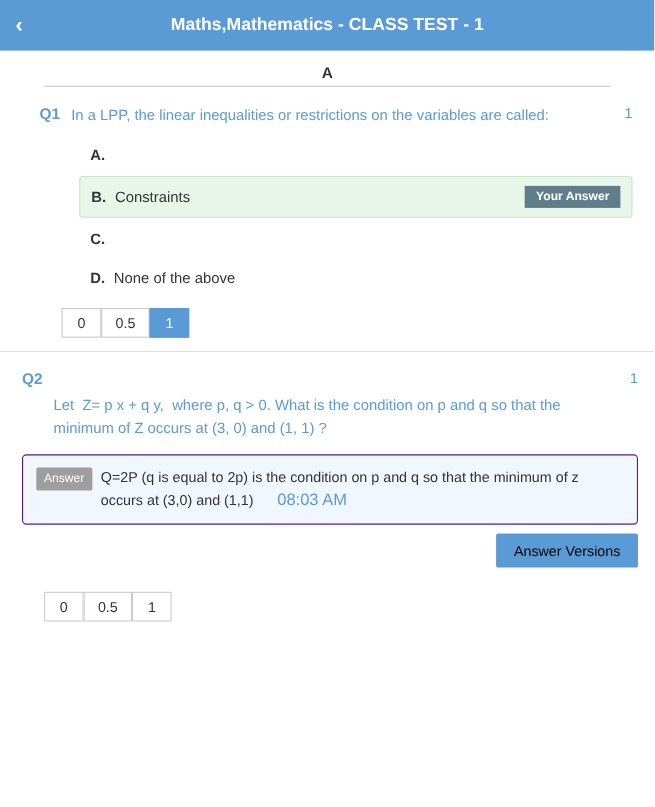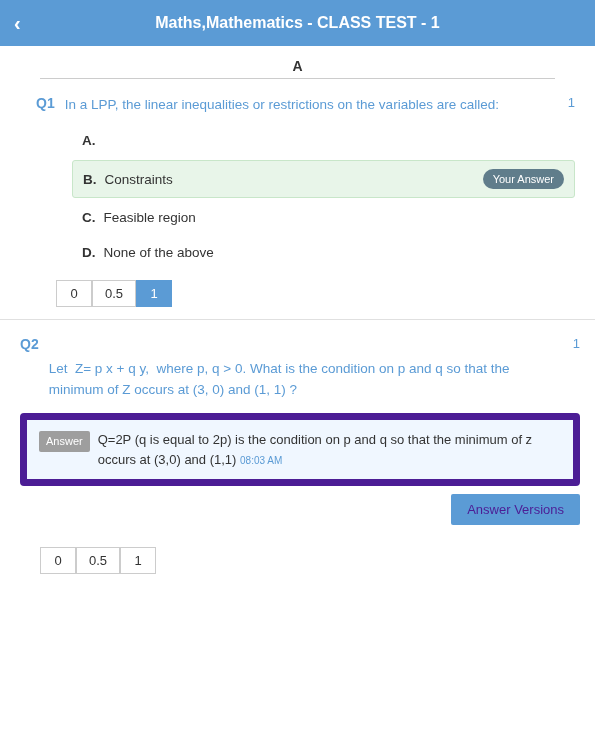--- a/index.html
+++ b/index.html
@@ -113,22 +113,23 @@
     }
     .option-text {
       color: #333;
       flex: 1;
     }
     .your-answer-badge {
       background: #607d8b;
       color: white;
       font-size: 11px;
       padding: 4px 10px;
-      border-radius: 10px;
-      white-space: nowrap;
+      border-radius: 0;
+      white-space: nowrap;
+      font-weight: bold;
     }
 
     
     .score-row {
       display: flex;
       align-items: center;
       margin-top: 12px;
       margin-left: 20px;
     }
     .score-btn {
@@ -153,21 +154,21 @@
     }
     .q2-question-text {
       color: #5b9bd5;
       font-size: 13.5px;
       line-height: 1.6;
     }
 
     
     .answer-area {
       background: #f0f7ff;
-      border: 7px solid #4c1d95;
+      border: 1px solid #4c1d95;
       border-radius: 4px;
       margin: 12px 0 8px 0;
       padding: 10px 12px;
       font-size: 13px;
       color: #333;
       line-height: 1.5;
       display: flex;
       align-items: flex-end;
       flex-wrap: wrap;
     }
@@ -182,30 +183,30 @@
       align-self: flex-start;
       margin-top: 1px;
     }
     .answer-text {
       flex: 1;
       font-size: 13px;
       color: #333;
     }
     .answer-time {
       color: #5b9bd5;
-      font-size: 10px;
-      margin-left: 0;
+      font-size: 15px;
+      margin-left: 18px;
       white-space: nowrap;
     }
 
     .answer-versions-btn {
       display: block;
       margin-left: auto;
       background: #5b9bd5;
-      color: #4c1d95;
+      color: #000000;
       border: none;
       padding: 8px 16px;
       font-size: 13px;
       cursor: pointer;
       border-radius: 2px;
       margin-bottom: 10px;
     }
   </style>
 </head>
 <body>
@@ -234,21 +235,20 @@
     </div>
 
     <div class="option-item correct">
       <span class="option-label">B.</span>
       <span class="option-text">Constraints</span>
       <span class="your-answer-badge">Your Answer</span>
     </div>
 
     <div class="option-item">
       <span class="option-label">C.</span>
-      <span class="option-text">Feasible region</span>
     </div>
 
     <div class="option-item">
       <span class="option-label">D.</span>
       <span class="option-text">None of the above</span>
     </div>
   </div>
 
   <div class="score-row">
     <button class="score-btn">0</button>

